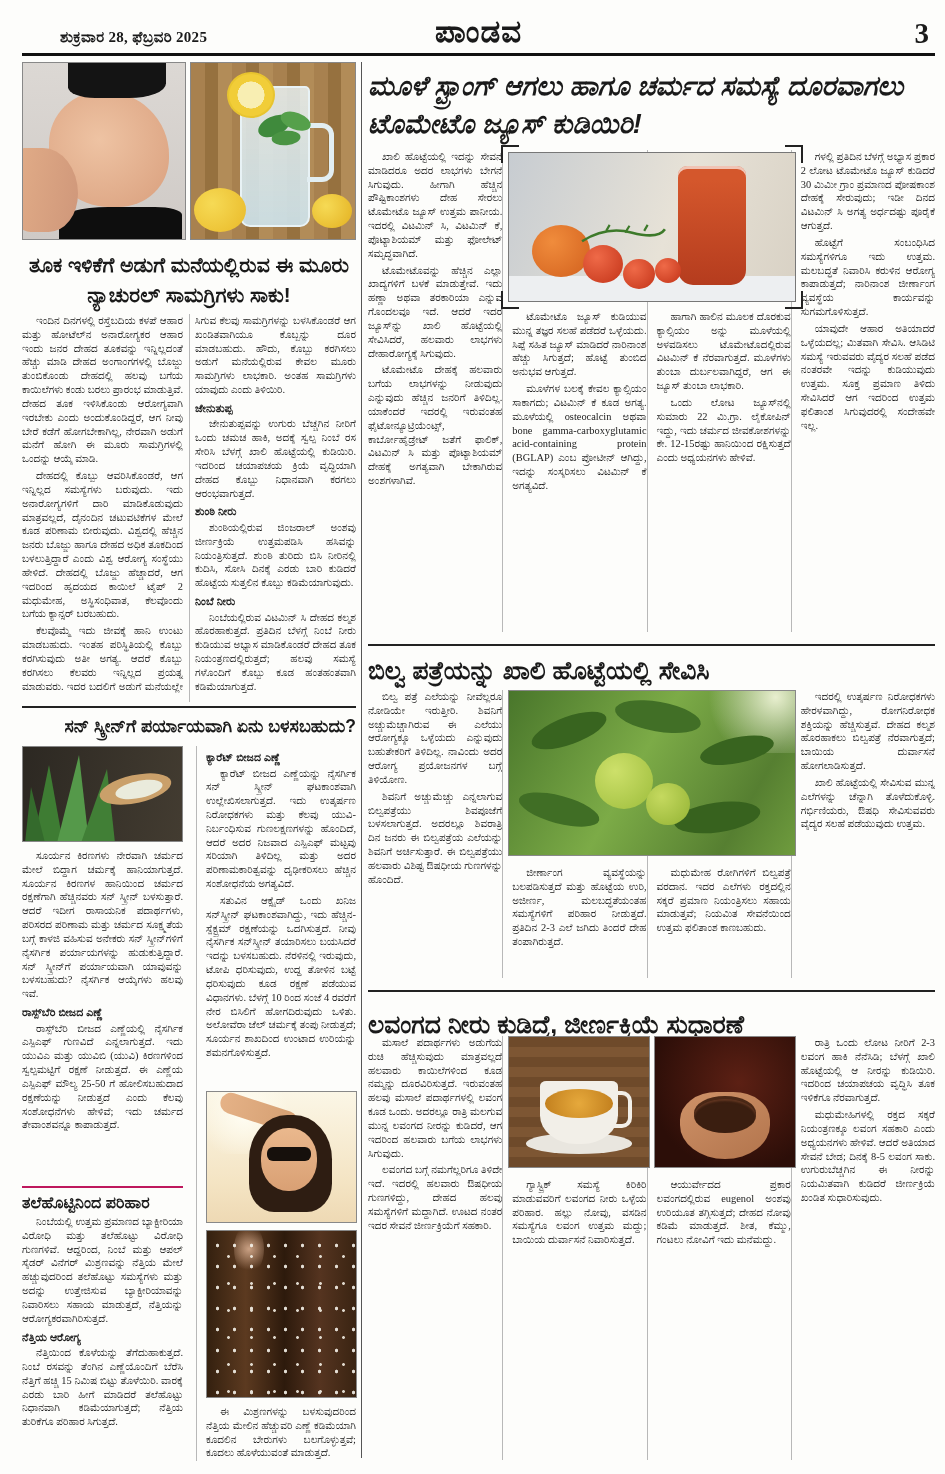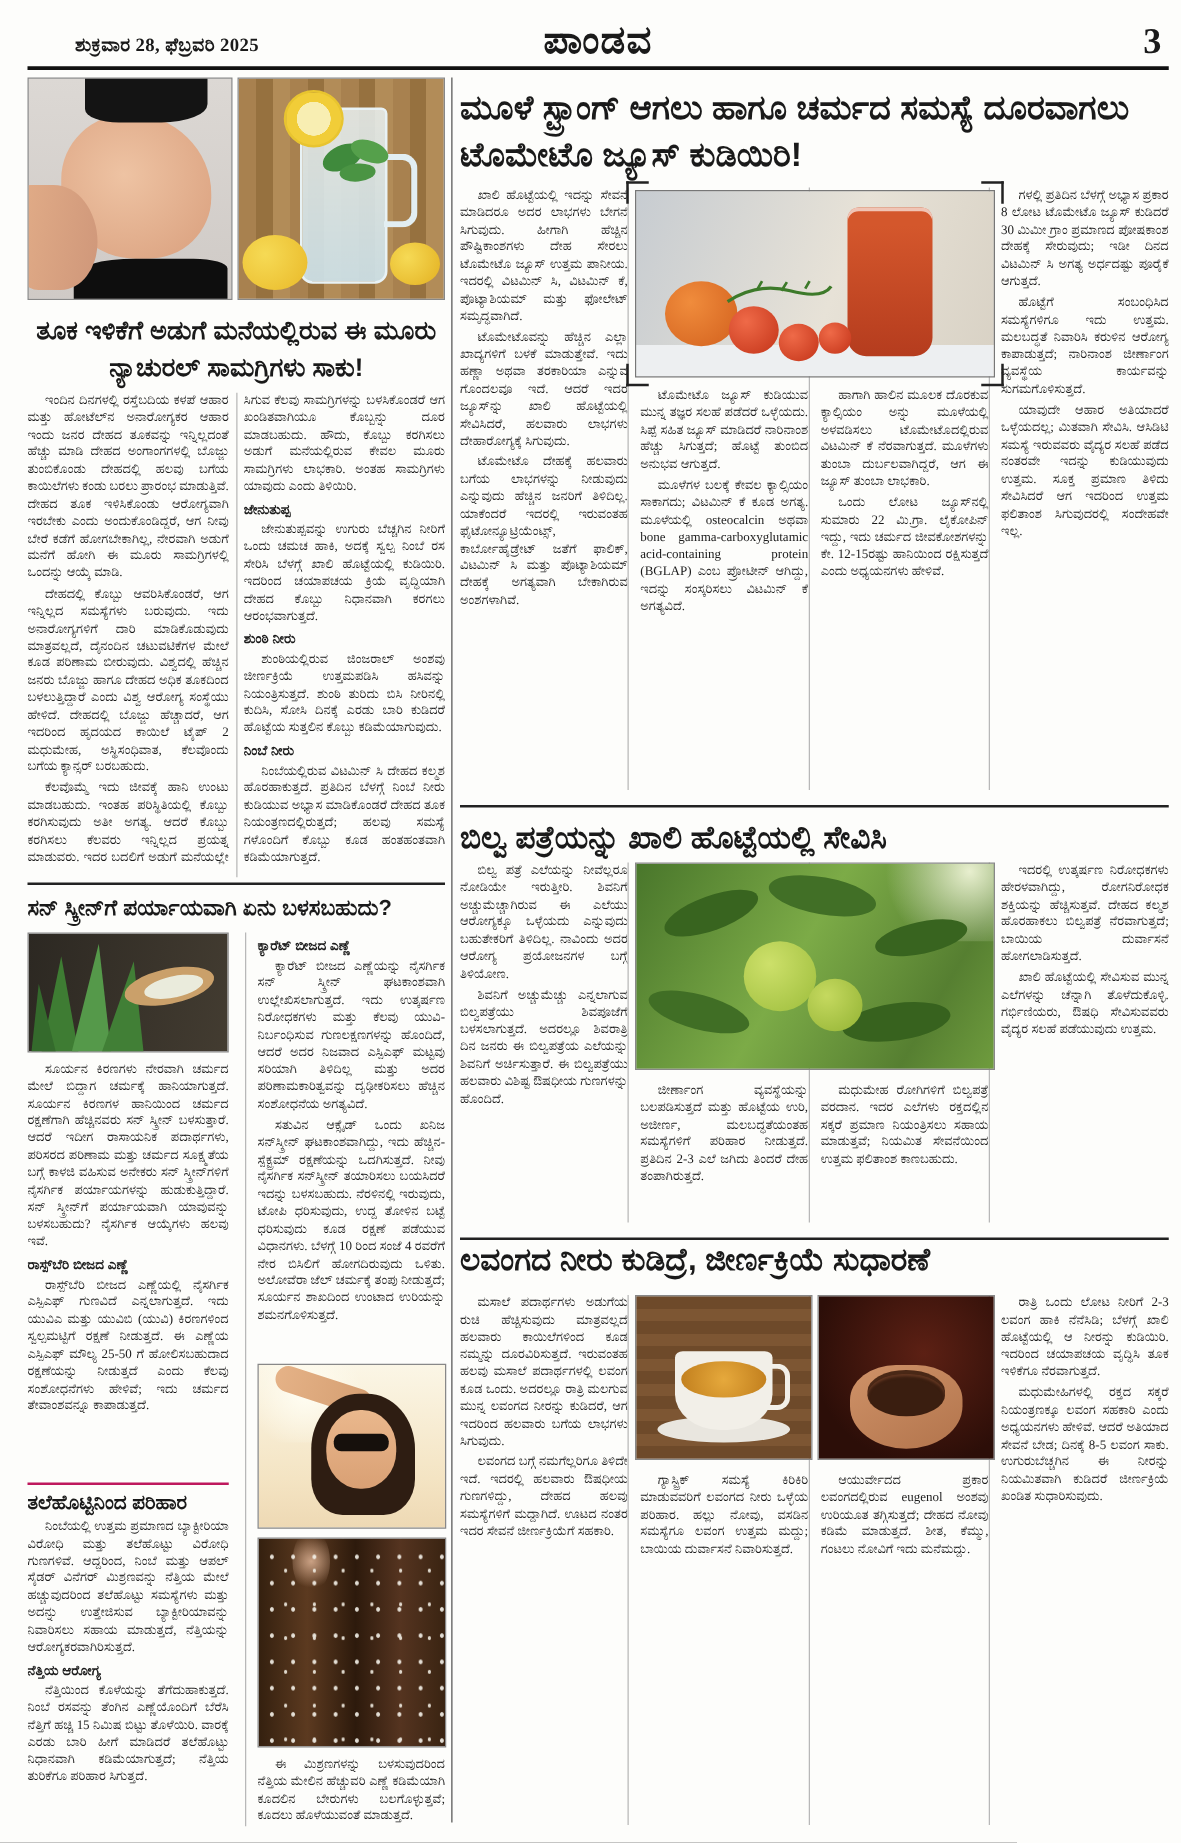--- a/index.html
+++ b/index.html
@@ -21,28 +21,28 @@
   .subhead{margin:4px 0 2px 0;font-size:10.9px;font-weight:bold;font-family:"Liberation Sans",sans-serif;}
   .cols{display:flex;}
   .cols .col{flex:1;box-sizing:border-box;overflow:hidden;}
   .cols .col + .col{border-left:1px solid #b8b8b8;padding-left:9px;}
   
   .left-sec{position:absolute;left:22px;top:62px;width:334px;height:1396px;}
   .lphotos{position:absolute;left:0;top:0;width:334px;height:178px;display:flex;gap:4px;}
   .l-headline{position:absolute;left:0;top:188px;width:334px;height:60px;font-size:20.5px;text-align:center;line-height:1.45;}
   .art1-body{position:absolute;left:0;top:252px;width:334px;height:388px;column-count:2;column-gap:12px;column-rule:1px solid #b8b8b8;}
   .ss-headline{position:absolute;left:0;top:644px;width:334px;height:26px;border-top:2px solid #222;padding-top:7px;
-               font-size:17.5px;text-align:left;}
+               font-size:17.5px;text-align:right;}
   .ss-body{position:absolute;left:0;top:684px;width:334px;height:712px;}
   .ss-colA{width:161px;float:left;}
   .ss-colB{width:160px;float:right;border-left:1px solid #b8b8b8;padding-left:9px;box-sizing:border-box;}
   .dand-headline{border-top:2px solid #be185d;margin-top:5px;padding-top:5px;font-size:16px;height:22px;}
   
   .right-sec{position:absolute;left:368px;top:62px;width:567px;height:1400px;}
-  .r-headline1{position:absolute;left:0;top:6px;width:567px;height:78px;font-size:27px;line-height:1.4;}
+  .r-headline1{position:absolute;left:0;top:6px;width:567px;height:78px;font-size:27px;line-height:1.4;font-style:italic;}
   .tomato-body{position:absolute;left:0;top:88px;width:567px;height:482px;}
   .r-headline2{position:absolute;left:0;top:582px;width:567px;height:38px;font-size:25px;}
   .bilva-body{position:absolute;left:0;top:628px;width:567px;height:288px;}
   .r-headline3{position:absolute;left:0;top:928px;width:567px;height:38px;font-size:25px;}
   .clove-body{position:absolute;left:0;top:974px;width:567px;height:424px;}
   .pad-top-tomato{padding-top:160px;}
   .pad-top-bilva{padding-top:176px;}
   .pad-top-clove{padding-top:142px;}
   
   .photo{position:relative;overflow:hidden;background:#ccc;border:1px solid #888;box-sizing:border-box;}
@@ -236,21 +236,21 @@
           </div>
         <div class="col bodytext pad-top-tomato">
             <p class="para">ಟೊಮೇಟೊ ಜ್ಯೂಸ್ ಕುಡಿಯುವ ಮುನ್ನ ತಜ್ಞರ ಸಲಹೆ ಪಡೆದರೆ ಒಳ್ಳೆಯದು. ಸಿಪ್ಪೆ ಸಹಿತ ಜ್ಯೂಸ್ ಮಾಡಿದರೆ ನಾರಿನಾಂಶ ಹೆಚ್ಚು ಸಿಗುತ್ತದೆ; ಹೊಟ್ಟೆ ತುಂಬಿದ ಅನುಭವ ಆಗುತ್ತದೆ.</p>
             <p class="para">ಮೂಳೆಗಳ ಬಲಕ್ಕೆ ಕೇವಲ ಕ್ಯಾಲ್ಸಿಯಂ ಸಾಕಾಗದು; ವಿಟಮಿನ್ ಕೆ ಕೂಡ ಅಗತ್ಯ. ಮೂಳೆಯಲ್ಲಿ osteocalcin ಅಥವಾ bone gamma-carboxyglutamic acid-containing protein (BGLAP) ಎಂಬ ಪ್ರೋಟೀನ್ ಆಗಿದ್ದು, ಇದನ್ನು ಸಂಸ್ಕರಿಸಲು ವಿಟಮಿನ್ ಕೆ ಅಗತ್ಯವಿದೆ.</p>
           </div>
         <div class="col bodytext pad-top-tomato">
             <p class="para">ಹಾಗಾಗಿ ಹಾಲಿನ ಮೂಲಕ ದೊರಕುವ ಕ್ಯಾಲ್ಸಿಯಂ ಅನ್ನು ಮೂಳೆಯಲ್ಲಿ ಅಳವಡಿಸಲು ಟೊಮೇಟೊದಲ್ಲಿರುವ ವಿಟಮಿನ್ ಕೆ ನೆರವಾಗುತ್ತದೆ. ಮೂಳೆಗಳು ತುಂಬಾ ದುರ್ಬಲವಾಗಿದ್ದರೆ, ಆಗ ಈ ಜ್ಯೂಸ್ ತುಂಬಾ ಲಾಭಕಾರಿ.</p>
             <p class="para">ಒಂದು ಲೋಟ ಜ್ಯೂಸ್‌ನಲ್ಲಿ ಸುಮಾರು 22 ಮಿ.ಗ್ರಾ. ಲೈಕೋಪಿನ್ ಇದ್ದು, ಇದು ಚರ್ಮದ ಜೀವಕೋಶಗಳನ್ನು ಕೇ. 12-15ರಷ್ಟು ಹಾನಿಯಿಂದ ರಕ್ಷಿಸುತ್ತದೆ ಎಂದು ಅಧ್ಯಯನಗಳು ಹೇಳಿವೆ.</p>
           </div>
         <div class="col bodytext">
-            <p class="para">ಗಳಲ್ಲಿ ಪ್ರತಿದಿನ ಬೆಳಗ್ಗೆ ಅಭ್ಯಾಸ ಪ್ರಕಾರ 8 ಲೋಟ ಟೊಮೇಟೊ ಜ್ಯೂಸ್ ಕುಡಿದರೆ 30 ಮಿಮೀ ಗ್ರಾಂ ಪ್ರಮಾಣದ ಪೋಷಕಾಂಶ ದೇಹಕ್ಕೆ ಸೇರುವುದು; ಇಡೀ ದಿನದ ವಿಟಮಿನ್ ಸಿ ಅಗತ್ಯ ಅರ್ಧದಷ್ಟು ಪೂರೈಕೆ ಆಗುತ್ತದೆ.</p>
+            <p class="para">ಗಳಲ್ಲಿ ಪ್ರತಿದಿನ ಬೆಳಗ್ಗೆ ಅಭ್ಯಾಸ ಪ್ರಕಾರ 2 ಲೋಟ ಟೊಮೇಟೊ ಜ್ಯೂಸ್ ಕುಡಿದರೆ 30 ಮಿಮೀ ಗ್ರಾಂ ಪ್ರಮಾಣದ ಪೋಷಕಾಂಶ ದೇಹಕ್ಕೆ ಸೇರುವುದು; ಇಡೀ ದಿನದ ವಿಟಮಿನ್ ಸಿ ಅಗತ್ಯ ಅರ್ಧದಷ್ಟು ಪೂರೈಕೆ ಆಗುತ್ತದೆ.</p>
             <p class="para">ಹೊಟ್ಟೆಗೆ ಸಂಬಂಧಿಸಿದ ಸಮಸ್ಯೆಗಳಿಗೂ ಇದು ಉತ್ತಮ. ಮಲಬದ್ಧತೆ ನಿವಾರಿಸಿ ಕರುಳಿನ ಆರೋಗ್ಯ ಕಾಪಾಡುತ್ತದೆ; ನಾರಿನಾಂಶ ಜೀರ್ಣಾಂಗ ವ್ಯವಸ್ಥೆಯ ಕಾರ್ಯವನ್ನು ಸುಗಮಗೊಳಿಸುತ್ತದೆ.</p>
             <p class="para">ಯಾವುದೇ ಆಹಾರ ಅತಿಯಾದರೆ ಒಳ್ಳೆಯದಲ್ಲ; ಮಿತವಾಗಿ ಸೇವಿಸಿ. ಆಸಿಡಿಟಿ ಸಮಸ್ಯೆ ಇರುವವರು ವೈದ್ಯರ ಸಲಹೆ ಪಡೆದ ನಂತರವೇ ಇದನ್ನು ಕುಡಿಯುವುದು ಉತ್ತಮ. ಸೂಕ್ತ ಪ್ರಮಾಣ ತಿಳಿದು ಸೇವಿಸಿದರೆ ಆಗ ಇದರಿಂದ ಉತ್ತಮ ಫಲಿತಾಂಶ ಸಿಗುವುದರಲ್ಲಿ ಸಂದೇಹವೇ ಇಲ್ಲ.</p>
           </div>
       </div>
       <div class="framewrap">
         <div class="photo ph-tomato" style="width:100%;height:100%;">
           <div class="cloth"></div>
           <div class="glass"></div>
           <div class="tom t1"></div>
           <div class="tom t2"></div>
@@ -294,21 +294,21 @@
           <ellipse cx="150" cy="26" rx="44" ry="15" fill="#416f26" transform="rotate(10 150 26)"></ellipse>
           <ellipse cx="230" cy="60" rx="38" ry="13" fill="#38641f" transform="rotate(-12 230 60)"></ellipse>
           <ellipse cx="50" cy="120" rx="42" ry="14" fill="#406e25" transform="rotate(15 50 120)"></ellipse>
           <ellipse cx="210" cy="128" rx="44" ry="15" fill="#37621e" transform="rotate(-8 210 128)"></ellipse>
         </svg>
         <div class="fruit1"></div>
         <div class="fruit2"></div>
       </div>
     </div>
 
-    <div class="headline r-headline3" style="border-top:2px solid #222;padding-top:0;">ಲವಂಗದ ನೀರು ಕುಡಿದ್ರೆ, ಜೀರ್ಣಕ್ರಿಯೆ ಸುಧಾರಣೆ</div>
+    <div class="headline r-headline3" style="border-top:2px solid #222;padding-top:16px;">ಲವಂಗದ ನೀರು ಕುಡಿದ್ರೆ, ಜೀರ್ಣಕ್ರಿಯೆ ಸುಧಾರಣೆ</div>
 
     <div class="clove-body">
       <div class="cols" style="height:424px;">
         <div class="col bodytext">
             <p class="para">ಮಸಾಲೆ ಪದಾರ್ಥಗಳು ಅಡುಗೆಯ ರುಚಿ ಹೆಚ್ಚಿಸುವುದು ಮಾತ್ರವಲ್ಲದೆ ಹಲವಾರು ಕಾಯಿಲೆಗಳಿಂದ ಕೂಡ ನಮ್ಮನ್ನು ದೂರವಿರಿಸುತ್ತದೆ. ಇರುವಂತಹ ಹಲವು ಮಸಾಲೆ ಪದಾರ್ಥಗಳಲ್ಲಿ ಲವಂಗ ಕೂಡ ಒಂದು. ಅದರಲ್ಲೂ ರಾತ್ರಿ ಮಲಗುವ ಮುನ್ನ ಲವಂಗದ ನೀರನ್ನು ಕುಡಿದರೆ, ಆಗ ಇದರಿಂದ ಹಲವಾರು ಬಗೆಯ ಲಾಭಗಳು ಸಿಗುವುದು.</p>
             <p class="para">ಲವಂಗದ ಬಗ್ಗೆ ನಮಗೆಲ್ಲರಿಗೂ ತಿಳಿದೇ ಇದೆ. ಇದರಲ್ಲಿ ಹಲವಾರು ಔಷಧೀಯ ಗುಣಗಳಿದ್ದು, ದೇಹದ ಹಲವು ಸಮಸ್ಯೆಗಳಿಗೆ ಮದ್ದಾಗಿದೆ. ಊಟದ ನಂತರ ಇದರ ಸೇವನೆ ಜೀರ್ಣಕ್ರಿಯೆಗೆ ಸಹಕಾರಿ.</p>
           </div>
         <div class="col bodytext pad-top-clove">
             <p class="para">ಗ್ಯಾಸ್ಟ್ರಿಕ್ ಸಮಸ್ಯೆ ಕಿರಿಕಿರಿ ಮಾಡುವವರಿಗೆ ಲವಂಗದ ನೀರು ಒಳ್ಳೆಯ ಪರಿಹಾರ. ಹಲ್ಲು ನೋವು, ವಸಡಿನ ಸಮಸ್ಯೆಗೂ ಲವಂಗ ಉತ್ತಮ ಮದ್ದು; ಬಾಯಿಯ ದುರ್ವಾಸನೆ ನಿವಾರಿಸುತ್ತದೆ.</p>
           </div>

